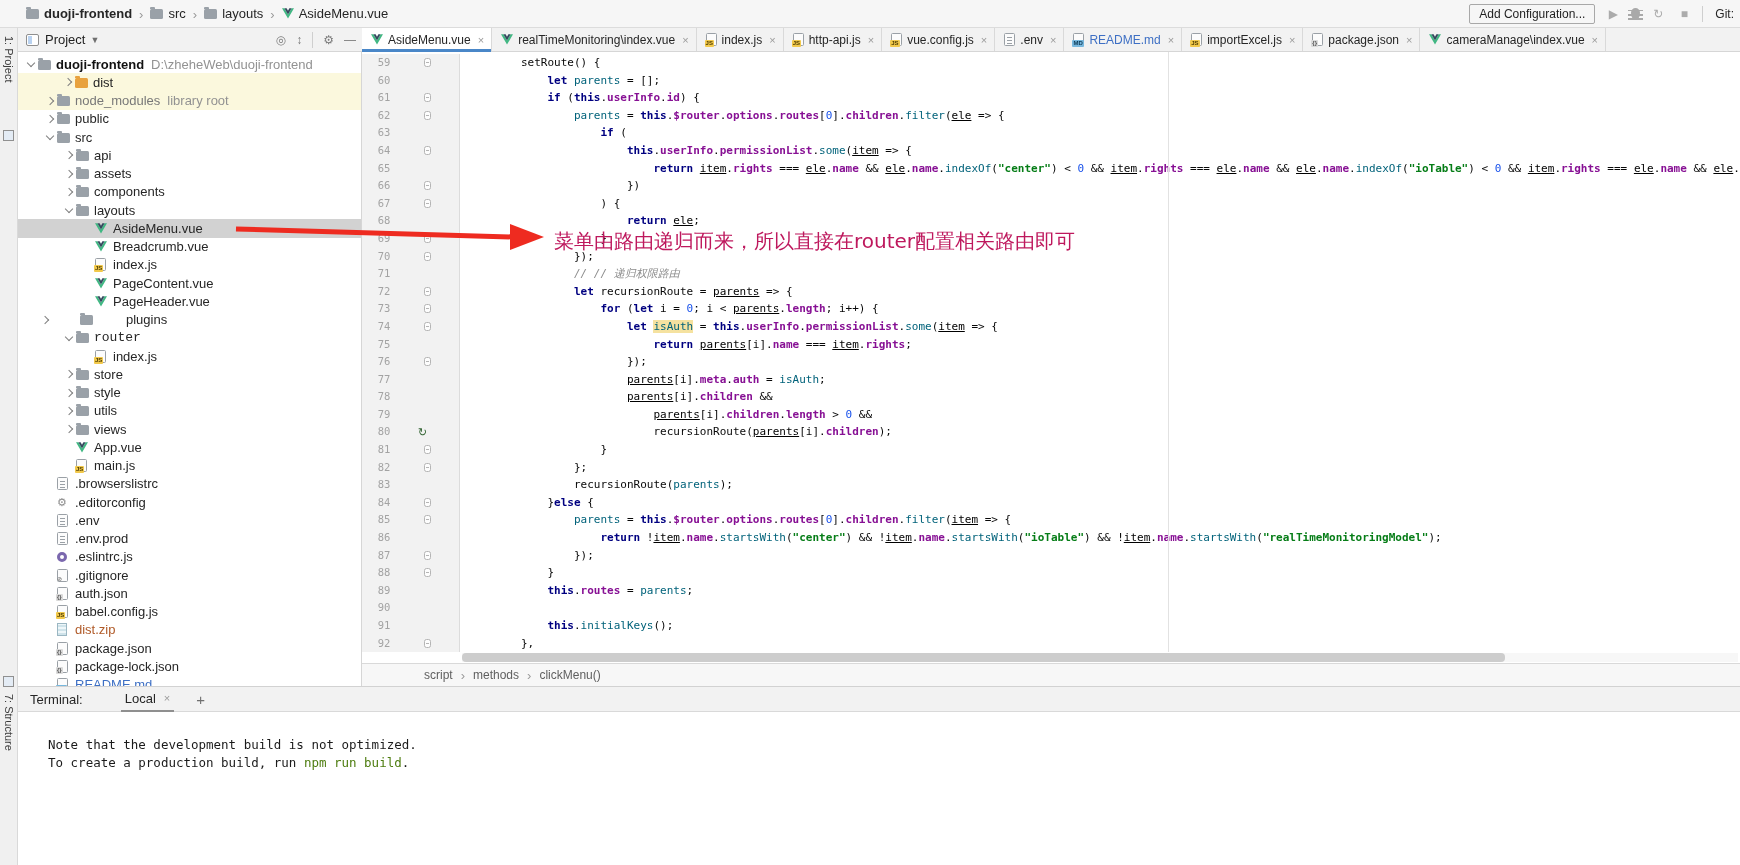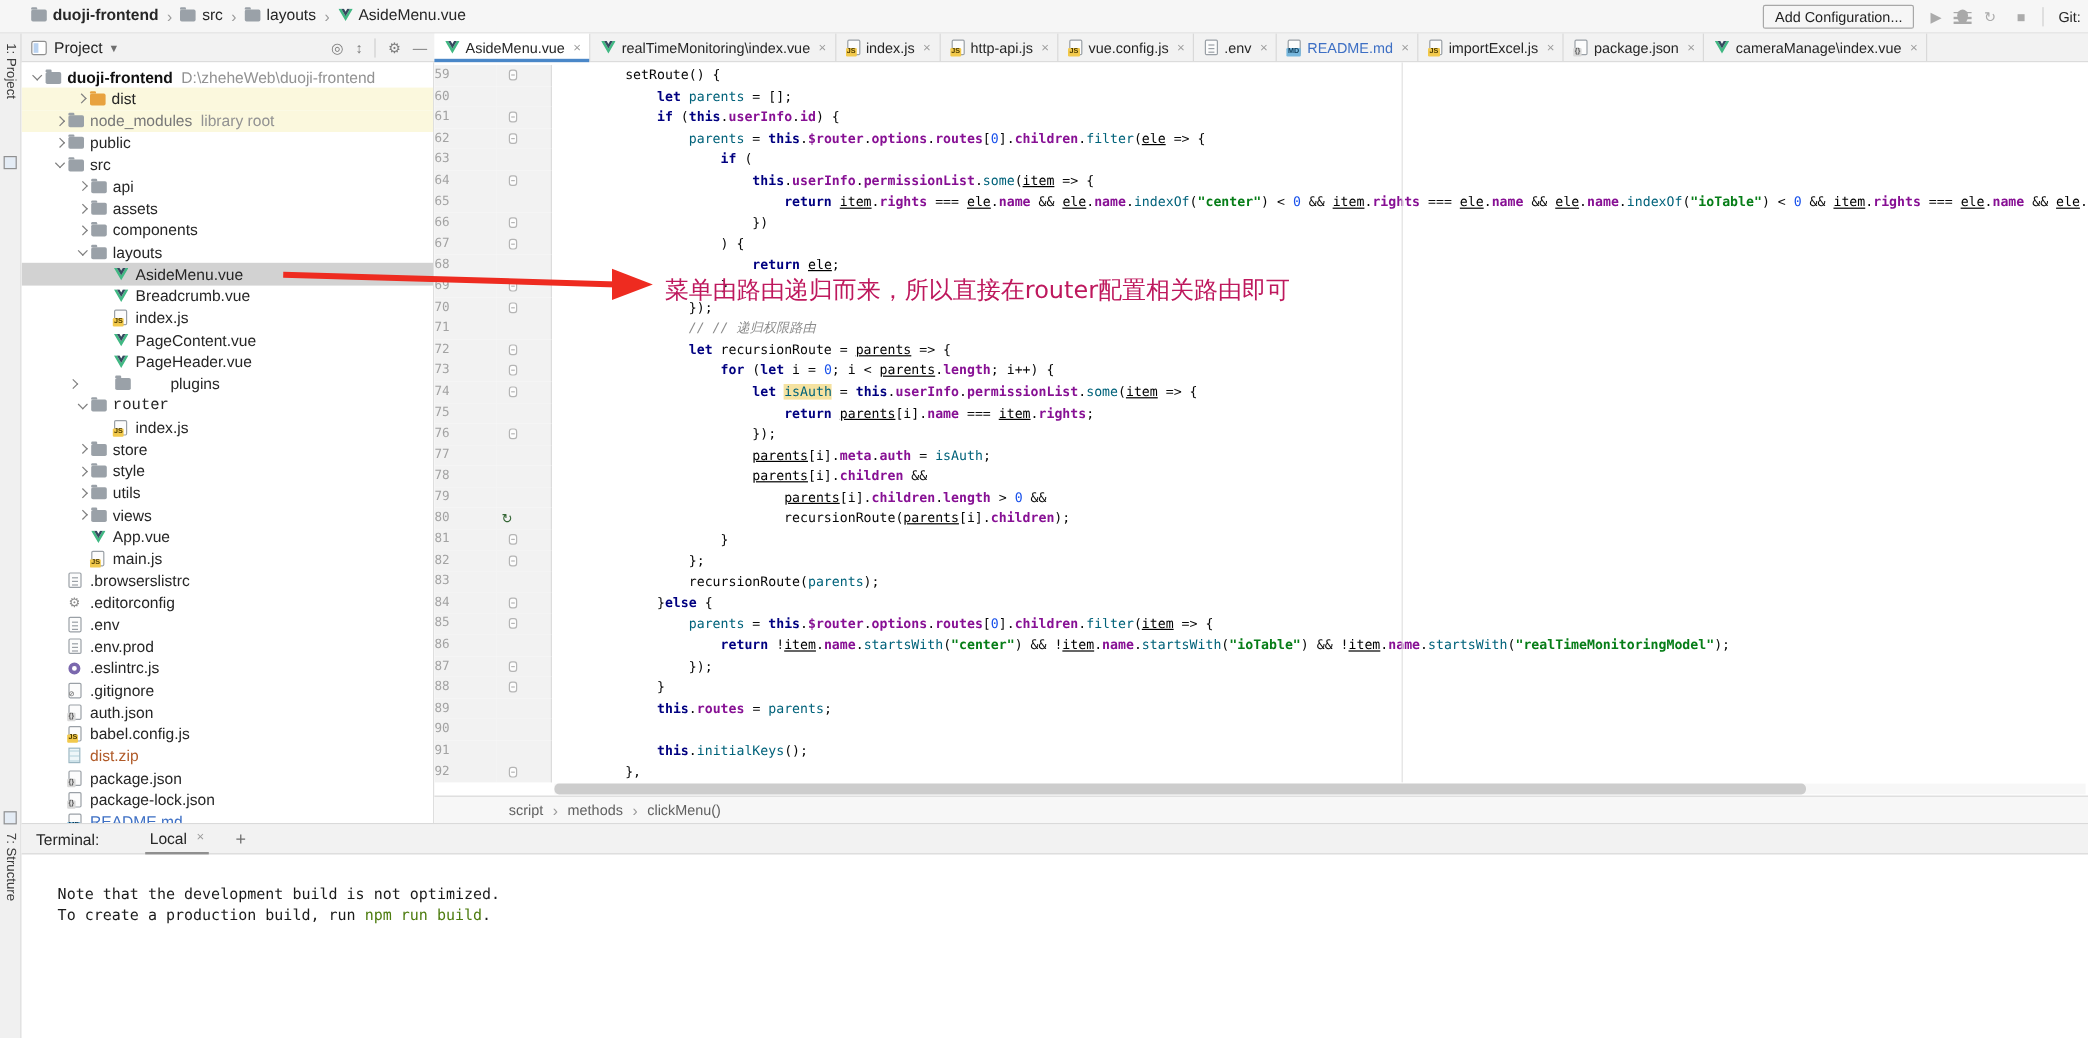--- a/index.html
+++ b/index.html
@@ -78,21 +78,21 @@
   .b-git{background:transparent;color:#8a8a8a;font-size:8px}
   .doc.txt::after{content:"";position:absolute;left:2px;right:2px;top:3px;height:1px;background:#9aa0a6;box-shadow:0 3px 0 #9aa0a6,0 6px 0 #9aa0a6}
   .gearicon{color:#8c8c8c;font-size:11px;font-style:normal}
   .eslint{width:10px;height:10px;border:3px solid #7b68ae;border-radius:50%}
   .zipic{width:10px;height:13px;border:1px solid #9ab6c2;background:repeating-linear-gradient(0deg,#cfe3ea,#cfe3ea 2px,#eef6f9 2px,#eef6f9 4px)}
 
   
   .editor{position:absolute;left:362px;top:52px;width:1378px;height:634px;background:#fff}
   .codewrap{position:absolute;left:0;top:2px;right:0;height:600px;overflow:hidden}
   .cl{display:flex;height:17.6px;line-height:17.6px;font-family:"DejaVu Sans Mono",monospace;font-size:11px;white-space:pre}
-  .ln{flex:0 0 52px;text-align:left;padding-right:8px;color:#a3a3a3;background:#f2f2f2;font-size:10.5px}
+  .ln{flex:0 0 52px;text-align:center;padding-right:8px;color:#a3a3a3;background:#f2f2f2;font-size:10.5px}
   .fg{flex:0 0 46px;background:#f2f2f2;border-right:1px solid #dcdcdc;position:relative}
   .pill{position:absolute;left:10px;top:4px;width:7px;height:9px;border:1px solid #b5b5b5;border-radius:2.5px;background:#fdfdfd}
   .pill::after{content:"";position:absolute;left:1px;right:1px;top:3px;border-top:1px solid #b5b5b5}
   .pill.e{border-radius:2.5px;}
   .recic{position:absolute;left:4px;top:1px;color:#356635;font-size:11px;font-family:"DejaVu Sans",sans-serif}
   .lc{padding-left:8px;color:#080808}
   .tk-k{color:#000080;font-weight:bold}
   .tk-s{color:#067d17;font-weight:bold}
   .tk-n{color:#1750eb}
   .tk-c{color:#8c8c8c;font-style:italic}
@@ -373,21 +373,21 @@
         <span class="licon">
           <span class="icon">
             <svg width="12" height="11" viewBox="0 0 24 21">
               <path fill="#41b883" d="M0 0h4.8L12 12.4 19.2 0H24L12 20.7z"></path>
               <path fill="#35495e" d="M4.8 0h4.4L12 4.9 14.8 0h4.4L12 12.4z"></path>
             </svg>
           </span>
         </span>
         <span class="lbl">PageHeader.vue</span>
       </div>
-      <div class="trow" style="padding-left: 36px; gap: 28px;">
+      <div class="trow" style="padding-left: 20px; gap: 28px;">
         <span class="chev col"></span>
         <span class="licon">
           <span class="icon fold"></span>
         </span>
         <span class="lbl">plugins</span>
       </div>
       <div class="trow" style="padding-left: 44px; font-family: Liberation Mono, monospace;">
         <span class="chev exp"></span>
         <span class="licon">
           <span class="icon fold"></span>

